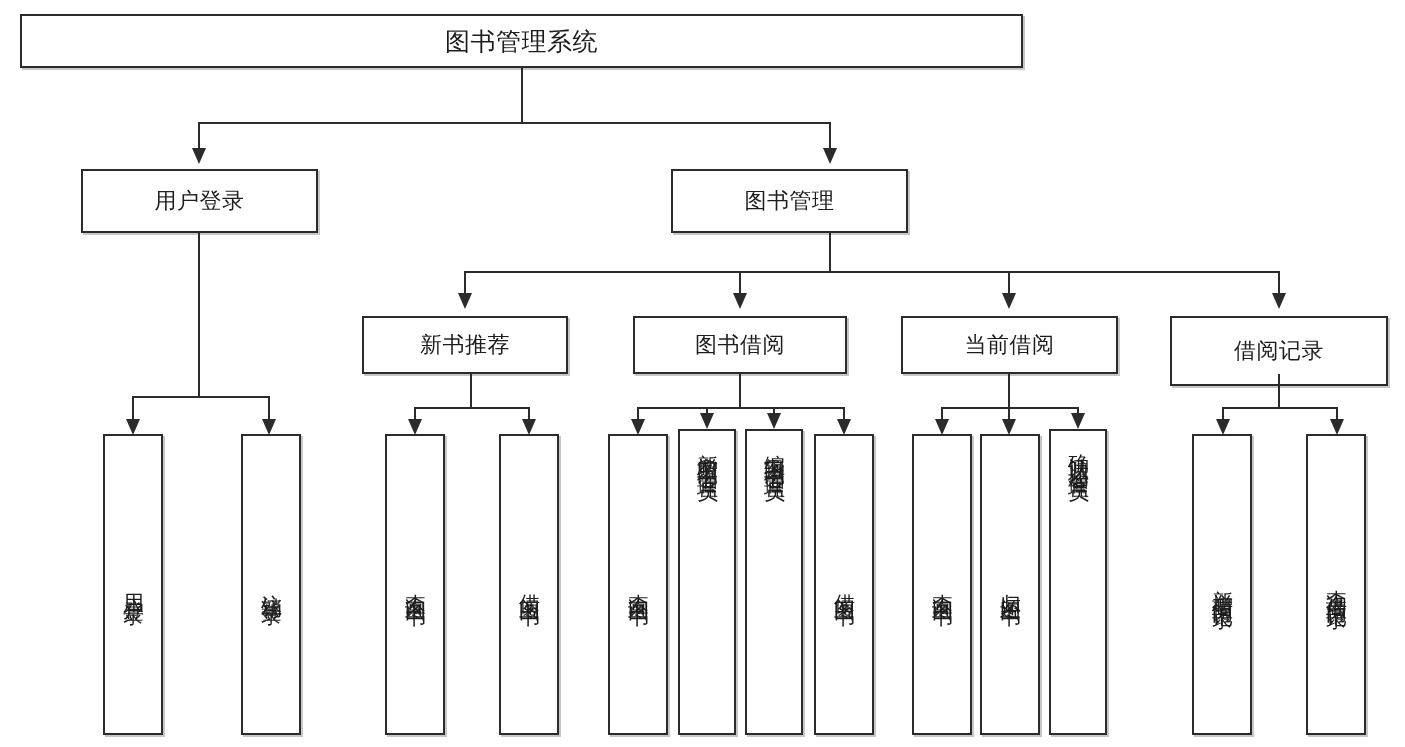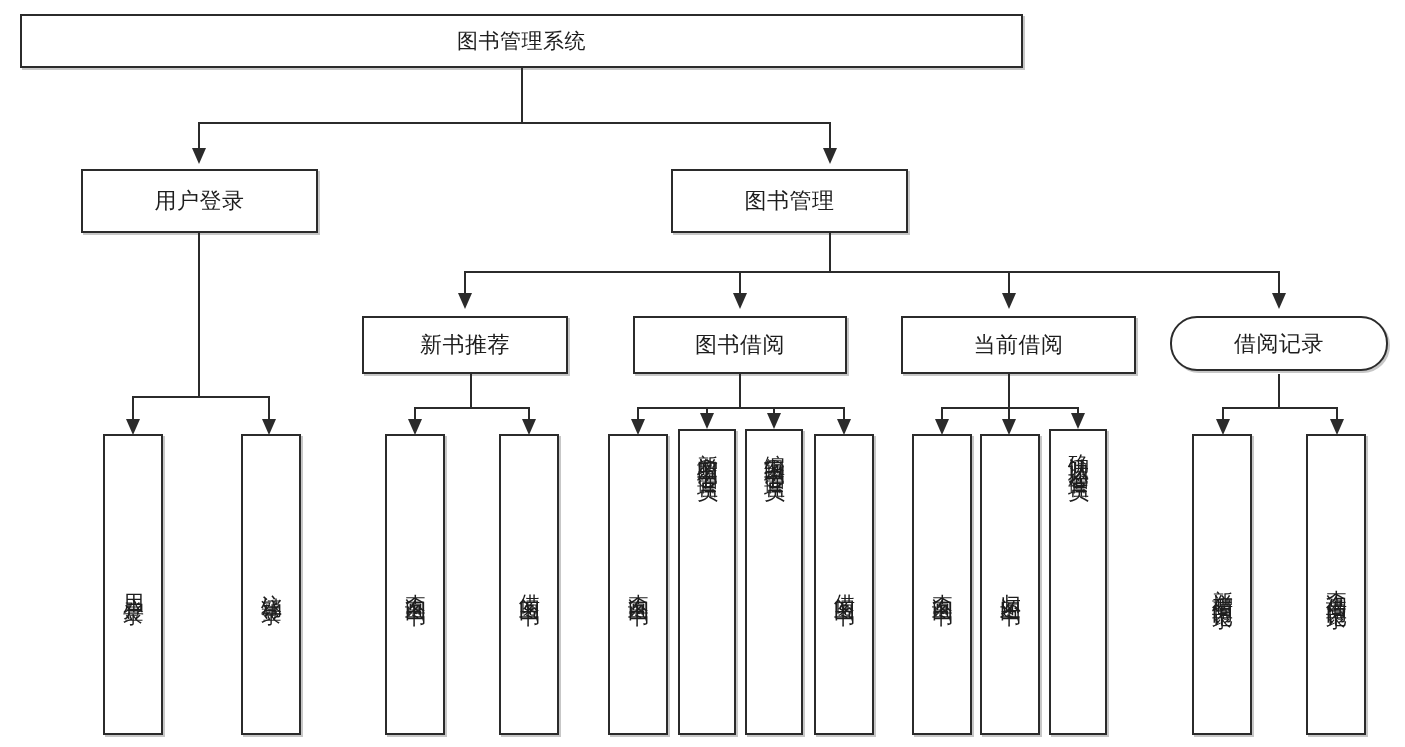--- a/index.html
+++ b/index.html
@@ -30,21 +30,21 @@
     display:block;
     text-align:center;
     line-height:1.05;
     white-space:nowrap;
   }
   
   .node.h .label{
     font-size:22px;
     letter-spacing:0.5px;
   }
-  .node.root .label{font-size:21px;}
+  .node.root .label{font-size:25px;}
   
   .node.v{
     align-items:center;
     justify-content:center;
     padding:6px 0;
   }
   .node.v .label{
     writing-mode:vertical-rl;
     text-orientation:upright;
     font-size:21px;
@@ -124,25 +124,25 @@
   <div class="arrow" style="left:1272px; top:293px;"></div>
 
   <div class="node h" style="left:362px; top:316px; width:206px; height:58px;">
     <span class="label">新书推荐</span>
   </div>
 
   <div class="node h" style="left:633px; top:316px; width:214px; height:58px;">
     <span class="label">图书借阅</span>
   </div>
 
-  <div class="node h" style="left:901px; top:316px; width:235px; height:58px;">
+  <div class="node h" style="left:901px; top:316px; width:217px; height:58px;">
     <span class="label">当前借阅</span>
   </div>
 
-  <div class="node h" style="left:1170px; top:316px; width:218px; height:55px;border-radius:27px;">
+  <div class="node h" style="left:1170px; top:316px; width:218px; height:70px;">
     <span class="label">借阅记录</span>
   </div>
 
   <div class="ln v" style="left:470px; top:374px; width:2px; height:34px;"></div>
   <div class="ln h" style="left:414px; top:407px; width:114px; height:2px;"></div>
   <div class="ln v" style="left:414px; top:407px; width:2px; height:13px;"></div>
   <div class="arrow" style="left:408px; top:419px;"></div>
   <div class="ln v" style="left:528px; top:407px; width:2px; height:13px;"></div>
   <div class="arrow" style="left:522px; top:419px;"></div>
 

